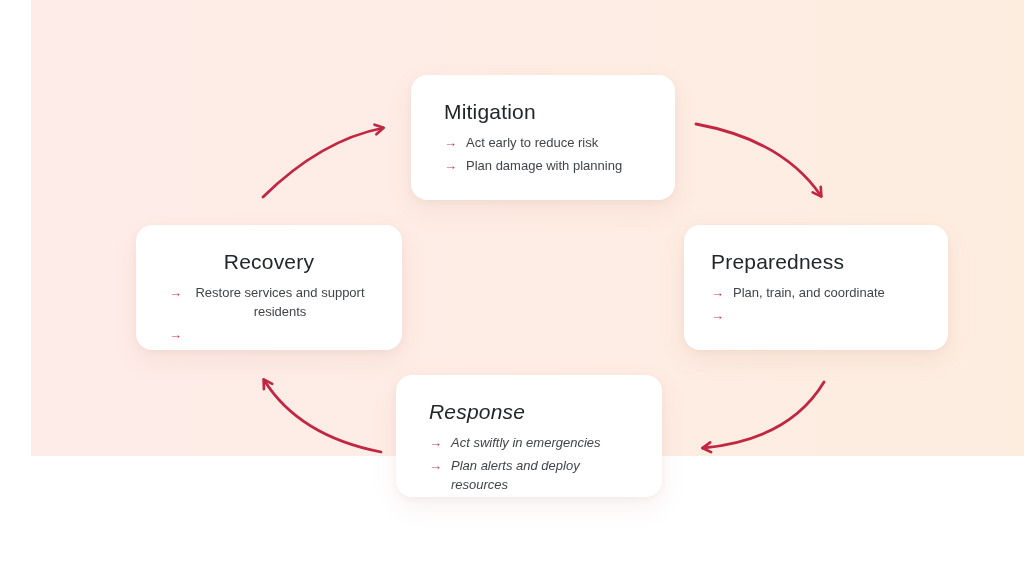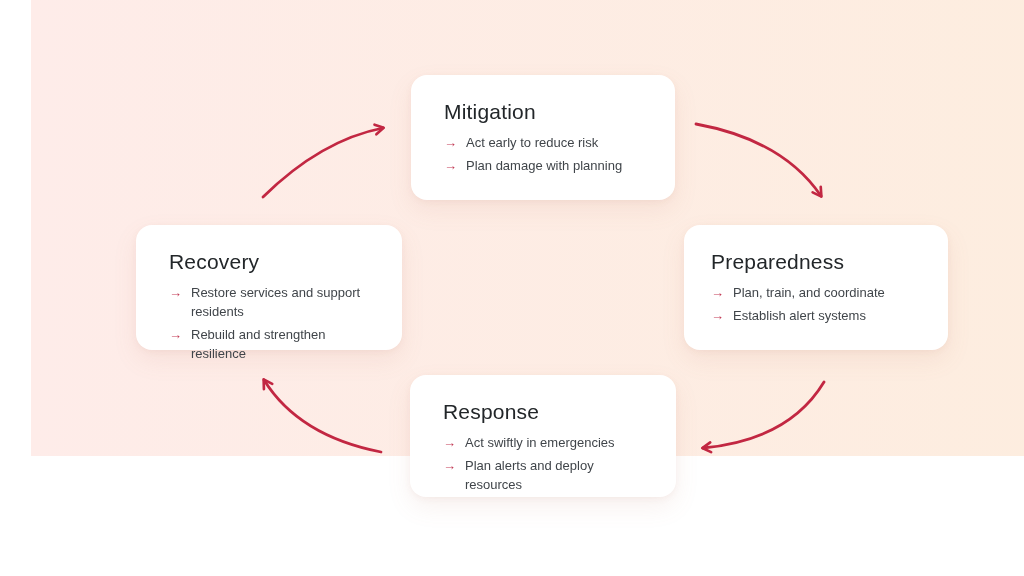--- a/index.html
+++ b/index.html
@@ -60,22 +60,22 @@
     line-height: 19px;
     color: var(--text-color, #40454a);
   }
   .bullet-icon {
     color: var(--bullet-arrow, #c23a55);
     font-size: 13px;
     flex: 0 0 auto;
   }
   #card-mitigation   { left: 380px; top: 75px;  width: 264px; height: 125px; }
   #card-preparedness { left: 653px; top: 225px; width: 264px; height: 125px; padding-left: 27px; }
-  #card-recovery     { left: 105px; top: 225px; width: 266px; height: 125px; }
-  #card-response     { left: 379px; top: 375px; width: 266px; height: 122px; }
+  #card-recovery     { left: 105px; top: 225px; width: 266px; height: 125px; text-align: center; }
+  #card-response     { left: 365px; top: 375px; width: 266px; height: 122px; font-style: italic; }
 </style>
 </head>
 <body>
 
 <div class="stage">
 
   <svg class="arrows-layer" viewBox="0 0 1024 576" aria-hidden="true">
     <defs>
       <marker id="head" viewBox="0 0 10 10" refX="7.5" refY="5" markerWidth="5" markerHeight="5" orient="auto">
         <path class="marker-head" d="M2 1.5 L8 5 L2 8.5"></path>
@@ -100,21 +100,20 @@
   </div>
 
   <div class="card" id="card-preparedness">
     <h2 class="card-title">Preparedness</h2>
     <div class="bullet-row">
       <span class="bullet-icon">→</span>
       <span>Plan, train, and coordinate</span>
     </div>
     <div class="bullet-row">
       <span class="bullet-icon">→</span>
-      <span>Establish alert systems</span>
     </div>
   </div>
 
   <div class="card" id="card-response">
     <h2 class="card-title">Response</h2>
     <div class="bullet-row">
       <span class="bullet-icon">→</span>
       <span>Act swiftly in emergencies</span>
     </div>
     <div class="bullet-row">
@@ -124,17 +123,16 @@
   </div>
 
   <div class="card" id="card-recovery">
     <h2 class="card-title">Recovery</h2>
     <div class="bullet-row">
       <span class="bullet-icon">→</span>
       <span>Restore services and support residents</span>
     </div>
     <div class="bullet-row">
       <span class="bullet-icon">→</span>
-      <span>Rebuild and strengthen resilience</span>
     </div>
   </div>
 
 </div>
 
 </body></html>

